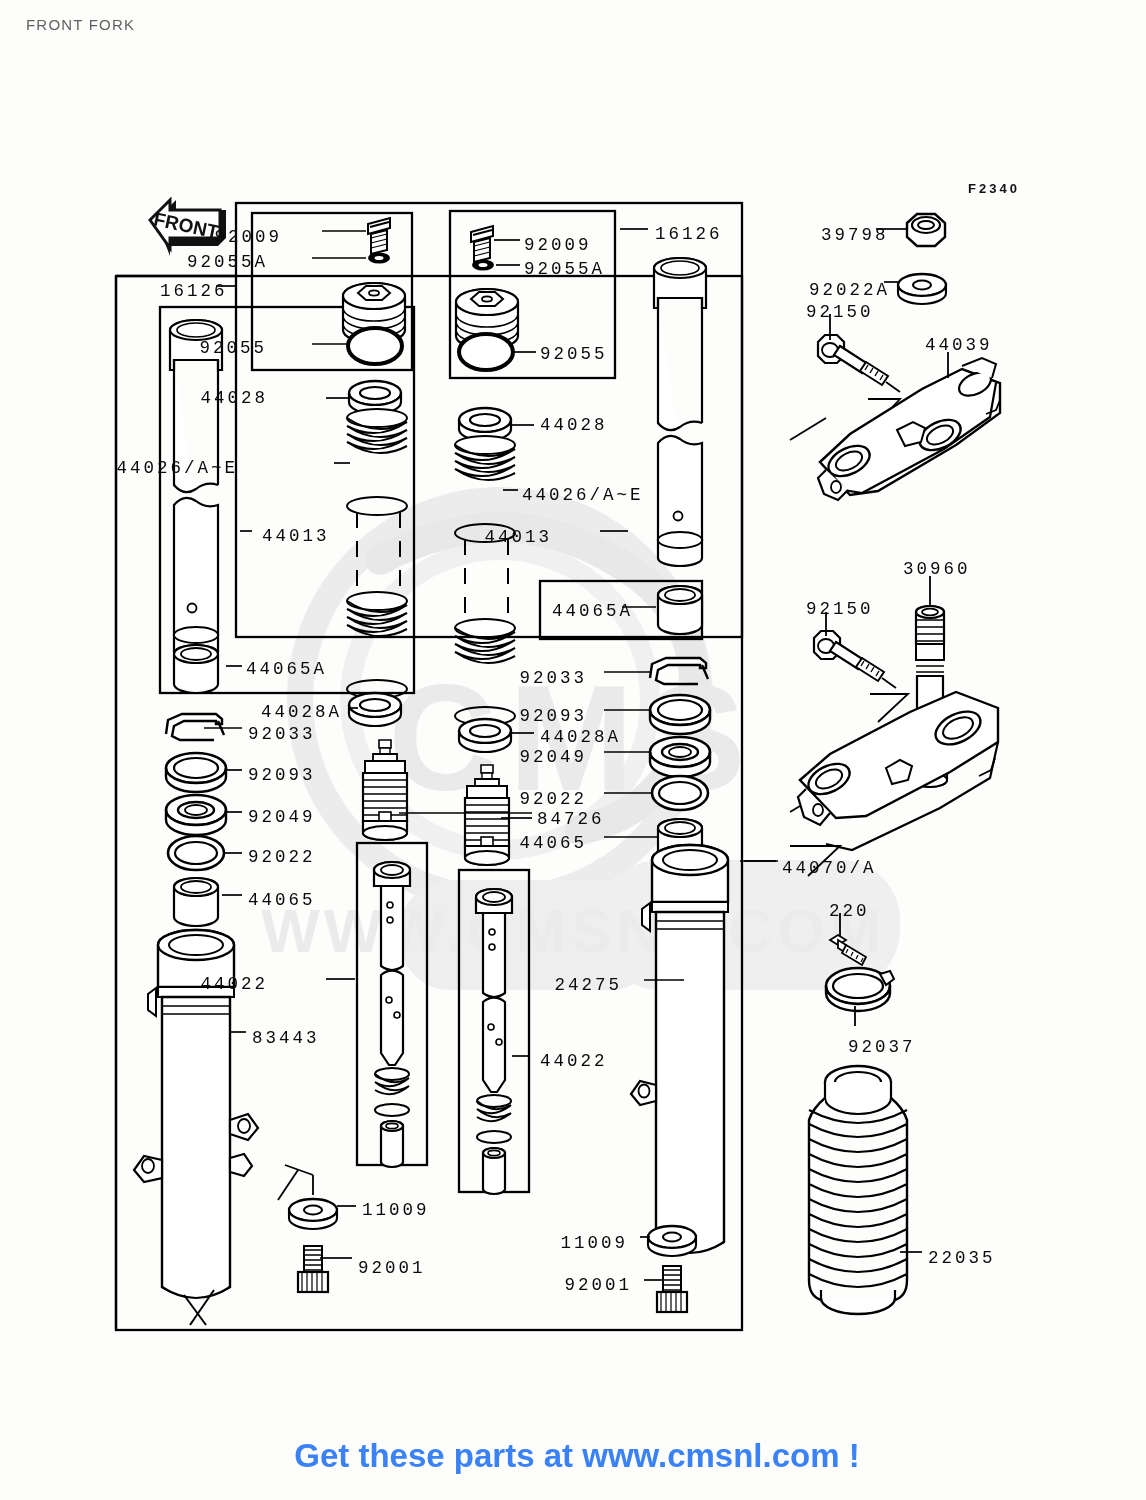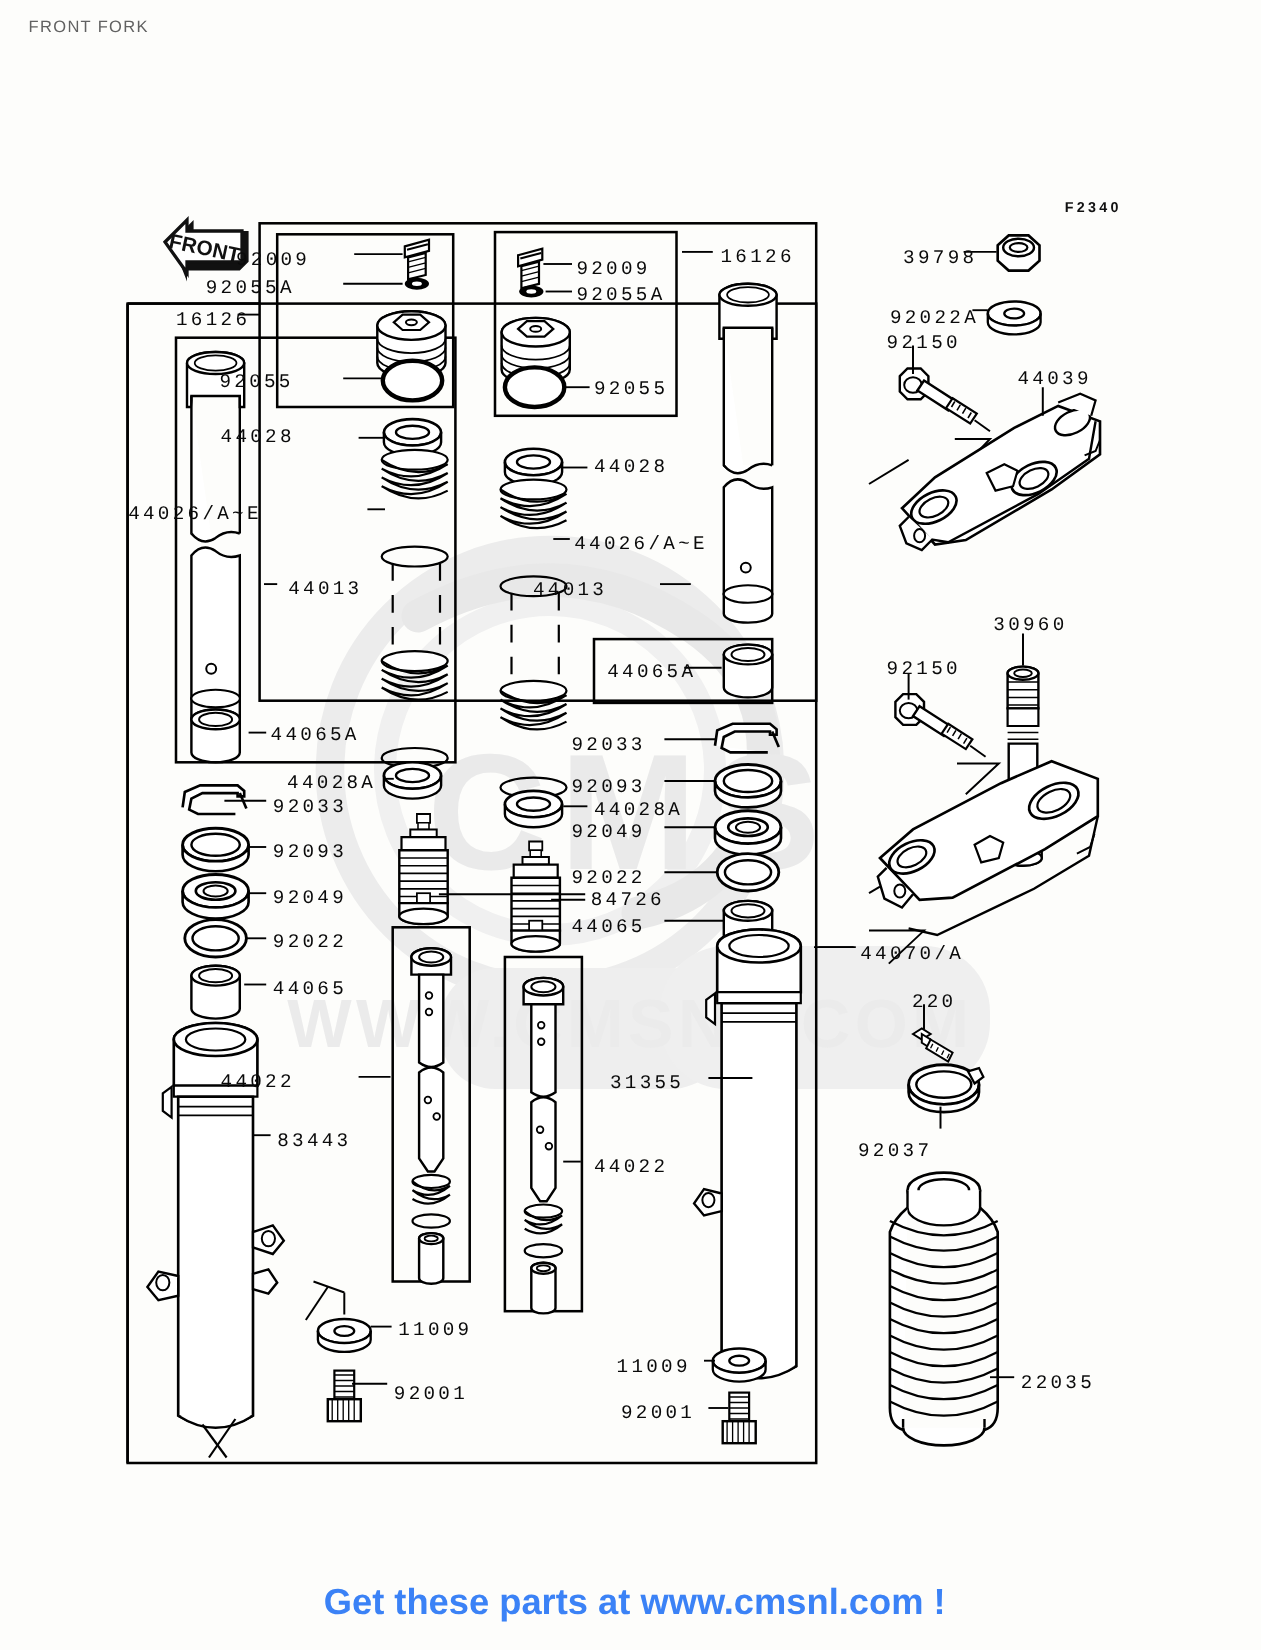--- a/index.html
+++ b/index.html
@@ -688,30 +688,30 @@
       <div class="lbl" style="left: 522px; top: 485px;">44026/A~E</div>
       <div class="lbl r" style="left: 552px; top: 527px;">44013</div>
       <div class="lbl" style="left: 552px; top: 601px;">44065A</div>
       <div class="lbl r" style="left: 587px; top: 668px;">92033</div>
       <div class="lbl r" style="left: 587px; top: 706px;">92093</div>
       <div class="lbl" style="left: 540px; top: 727px;">44028A</div>
       <div class="lbl r" style="left: 587px; top: 747px;">92049</div>
       <div class="lbl" style="left: 537px; top: 809px;">84726</div>
       <div class="lbl r" style="left: 587px; top: 789px;">92022</div>
       <div class="lbl r" style="left: 587px; top: 833px;">44065</div>
-      <div class="lbl r" style="left: 622px; top: 975px;">31355</div>
+      <div class="lbl r" style="left: 622px; top: 975px;">24275</div>
       <div class="lbl" style="left: 540px; top: 1051px;">44022</div>
       <div class="lbl r" style="left: 628px; top: 1233px;">11009</div>
       <div class="lbl r" style="left: 632px; top: 1275px;">92001</div>
       <div class="lbl" style="left: 821px; top: 225px;">39798</div>
       <div class="lbl" style="left: 809px; top: 280px;">92022A</div>
       <div class="lbl" style="left: 806px; top: 302px;">92150</div>
       <div class="lbl" style="left: 925px; top: 335px;">44039</div>
       <div class="lbl" style="left: 903px; top: 559px;">30960</div>
       <div class="lbl" style="left: 806px; top: 599px;">92150</div>
       <div class="lbl" style="left: 782px; top: 858px;">44070/A</div>
       <div class="lbl" style="left: 829px; top: 901px;">220</div>
-      <div class="lbl" style="left: 780px; top: 1037px;">92037</div>
+      <div class="lbl" style="left: 848px; top: 1037px;">92037</div>
       <div class="lbl" style="left: 928px; top: 1248px;">22035</div>
     </div>
 
   <div id="tagline">Get these parts at www.cmsnl.com !</div>
 </div>
 
 </body></html>

